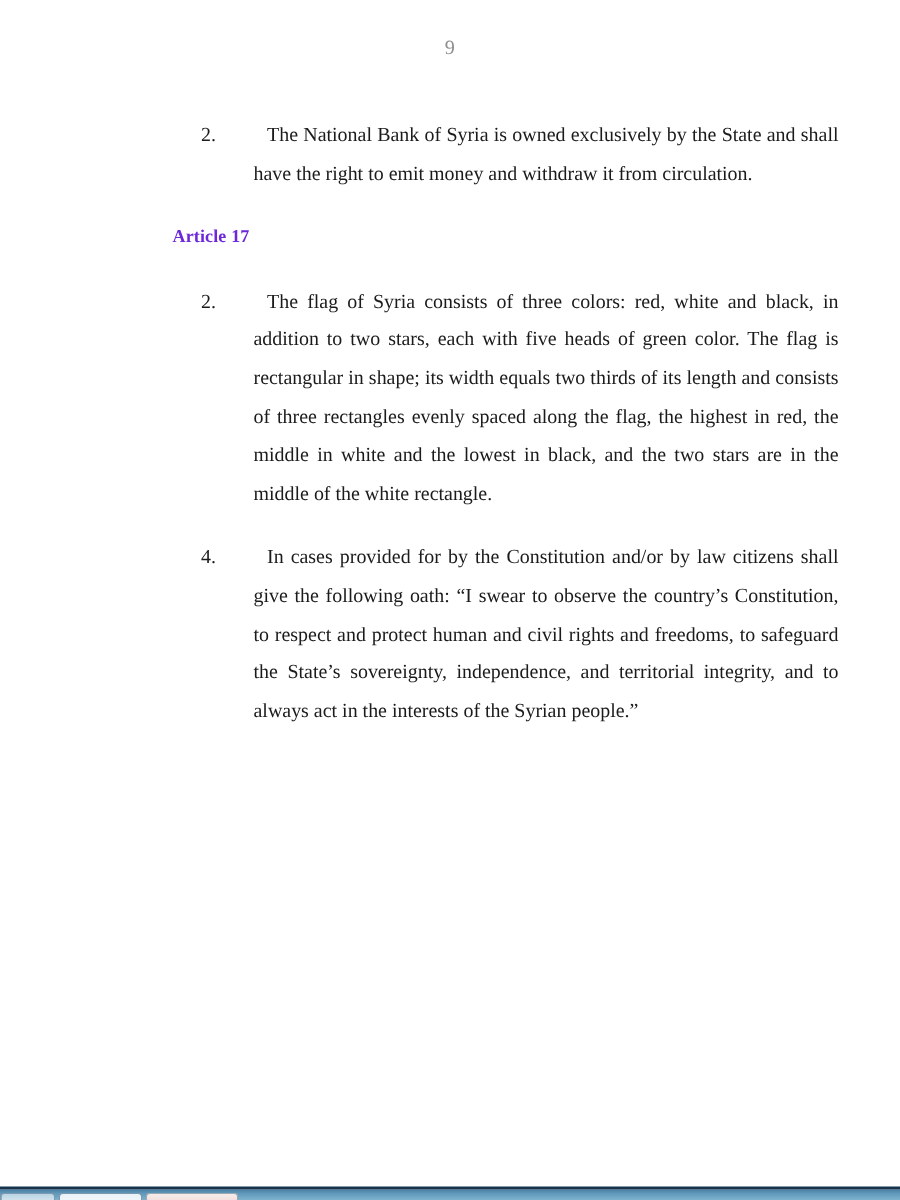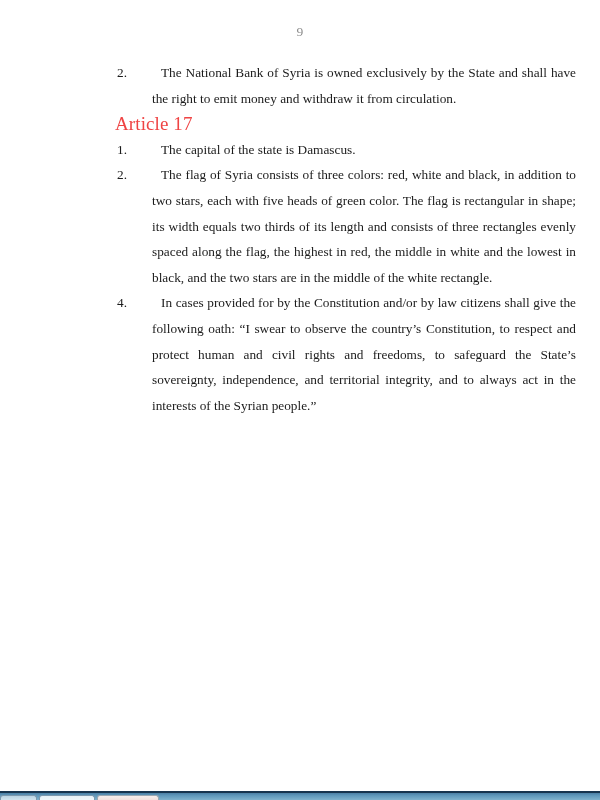--- a/index.html
+++ b/index.html
@@ -44,41 +44,41 @@
   }
 
   
   .para {
     position: relative;
     text-align: justify;
     text-justify: inter-word;
     font-size: 13.3px;
     line-height: 25.6px;
     color: #1b1b1b;
-    margin: 0;
+    margin: 17px;
     padding-left: 79px;       
     text-indent: -79px;        
     -webkit-font-smoothing: none;
   }
   .para .num {
     display: inline-block;
     width: 44px;               
     margin-left: 44px;
     text-indent: 0;
   }
   
   .para .runon {
     text-indent: 0;
   }
 
   .article-heading {
-    font-weight: normal;
-    font-size: 19px;
+    font-weight: bold;
+    font-size: 12px;
     line-height: 25.6px;
-    color: #ef4444;
+    color: #6d28d9;
     margin: 0;
     padding-left: 42px;
     letter-spacing: 0.1px;
   }
 
   
   .taskbar {
     position: absolute;
     left: 0;
     bottom: 0;
@@ -127,23 +127,20 @@
   <div class="page-number">9</div>
 
   <div class="doc-body">
 
     <p class="para">
       <span class="num">2.</span><span class="runon">The National Bank of Syria is owned exclusively by the State and shall have the right to emit money and withdraw it from circulation.</span>
     </p>
 
     <p class="article-heading">Article 17</p>
 
-    <p class="para">
-      <span class="num">1.</span><span class="runon">The capital of the state is Damascus.</span>
-    </p>
 
     <p class="para">
       <span class="num">2.</span><span class="runon">The flag of Syria consists of three colors: red, white and black, in addition to two stars, each with five heads of green color. The flag is rectangular in shape; its width equals two thirds of its length and consists of three rectangles evenly spaced along the flag, the highest in red, the middle in white and the lowest in black, and the two stars are in the middle of the white rectangle.</span>
     </p>
 
 
     <p class="para">
       <span class="num">4.</span><span class="runon">In cases provided for by the Constitution and/or by law citizens shall give the following oath: “I swear to observe the country’s Constitution, to respect and protect human and civil rights and freedoms, to safeguard the State’s sovereignty, independence, and territorial integrity, and to always act in the interests of the Syrian people.”</span>
     </p>
 

